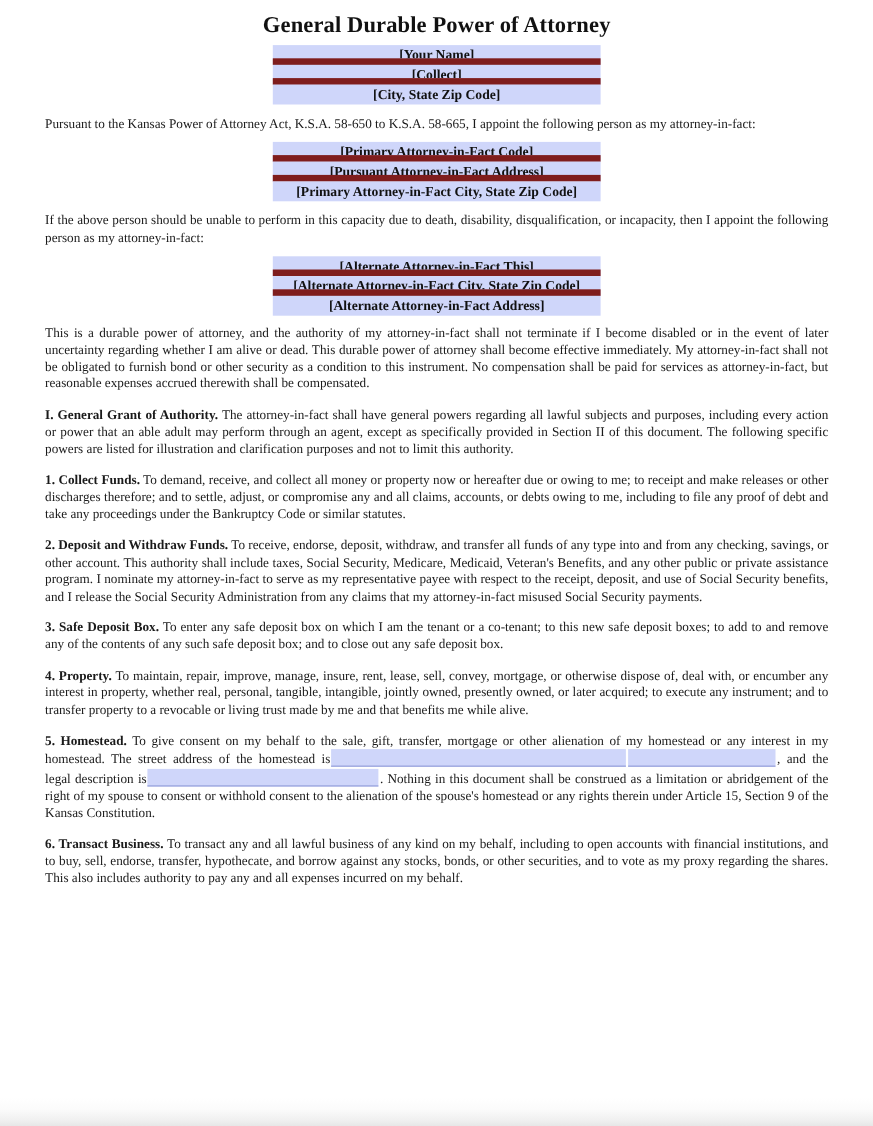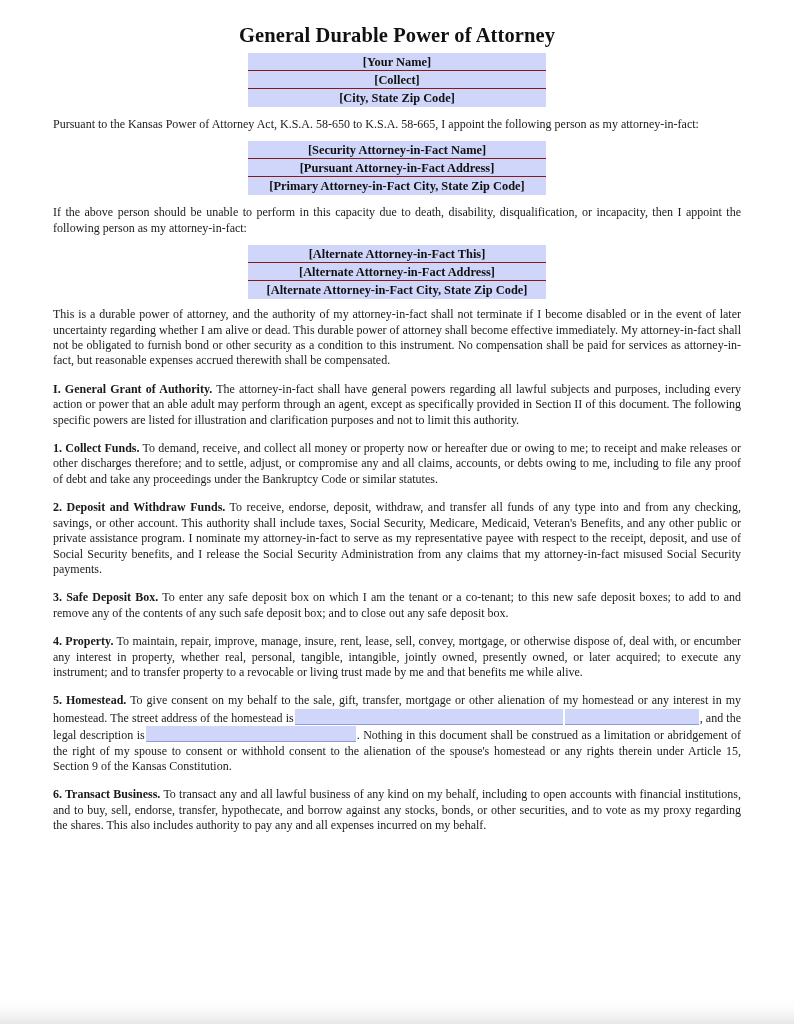--- a/index.html
+++ b/index.html
@@ -16,21 +16,21 @@
     color: #1a1a1a;
     position: relative;
   }
 
   .page {
     position: relative;
     width: 794px;
     height: 1024px;
     background: #ffffff;
     box-sizing: border-box;
-    padding: 12px;
+    padding: 0;
   }
 
   .page-inner {
     padding: 8px 41px 0 41px;
   }
 
   
   .doc-title {
     font-size: 20.5px;
     font-weight: bold;
@@ -41,21 +41,21 @@
   }
 
   
   .field-block {
     width: 298px;
     margin: 0 auto 0 auto;
   }
   .field-box {
     background: #cfd6fa;
     border: none;
-    border-bottom: 1px solid #7f1d1d;
+    border-bottom: 6px solid #7f1d1d;
     height: 18px;
     line-height: 18px;
     text-align: center;
     font-size: 12.4px;
     font-weight: bold;
     color: #111111;
     font-family: "Liberation Serif", "DejaVu Serif", serif;
     box-sizing: border-box;
     padding: 0;
     margin: 0;
@@ -120,35 +120,35 @@
       <div class="field-box">[City, State  Zip Code]</div>
     </div>
 
     <div class="gap-10"></div>
 
     <p class="body">Pursuant to the Kansas Power of Attorney Act, K.S.A. 58-650 to K.S.A. 58-665, I appoint the following person as my attorney-in-fact:</p>
 
     <div class="gap-9"></div>
 
     <div class="field-block">
-      <div class="field-box">[Security Attorney-in-Fact Name]</div>
+      <div class="field-box">[Primary Attorney-in-Fact Code]</div>
       <div class="field-box">[Pursuant Attorney-in-Fact Address]</div>
       <div class="field-box">[Primary Attorney-in-Fact City, State  Zip Code]</div>
     </div>
 
     <div class="gap-10"></div>
 
     <p class="body">If the above person should be unable to perform in this capacity due to death, disability,  disqualification, or incapacity, then I appoint the following person as my attorney-in-fact:</p>
 
     <div class="gap-9"></div>
 
     <div class="field-block">
       <div class="field-box">[Alternate Attorney-in-Fact This]</div>
+      <div class="field-box">[Alternate Attorney-in-Fact City, State  Zip Code]</div>
       <div class="field-box">[Alternate Attorney-in-Fact Address]</div>
-      <div class="field-box">[Alternate Attorney-in-Fact City, State  Zip Code]</div>
     </div>
 
     <div class="gap-8"></div>
 
     <p class="body">This is a durable power of attorney, and the authority of my attorney-in-fact shall not terminate if I become disabled or in the event of later uncertainty regarding whether I am alive or dead. This durable power of attorney shall become effective immediately. My attorney-in-fact shall not be obligated to furnish bond or other security as a condition to this instrument. No compensation shall be paid for services as attorney-in-fact, but reasonable expenses accrued therewith shall be compensated.</p>
 
     <div class="gap-13"></div>
 
     <p class="body"><span class="lead">I. General Grant of Authority.</span> <span>The attorney-in-fact shall have general powers regarding all lawful subjects and purposes, including every action or power that an able adult may perform through an agent, except as specifically provided in Section II of this document. The following specific powers are listed for illustration and clarification purposes and not to limit this authority.</span></p>
 

